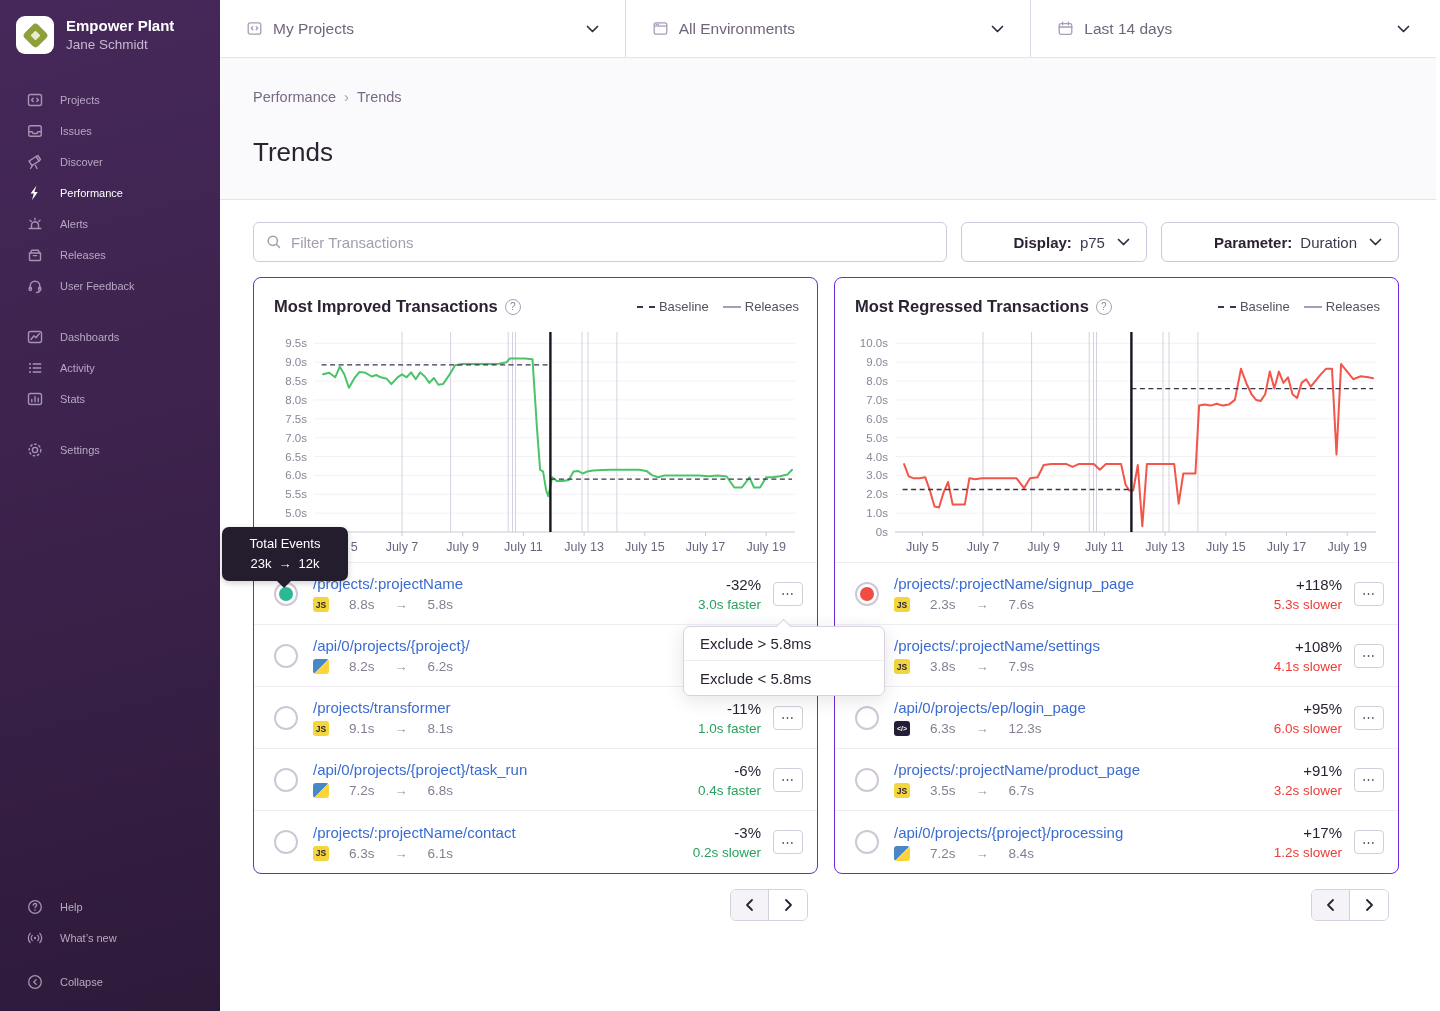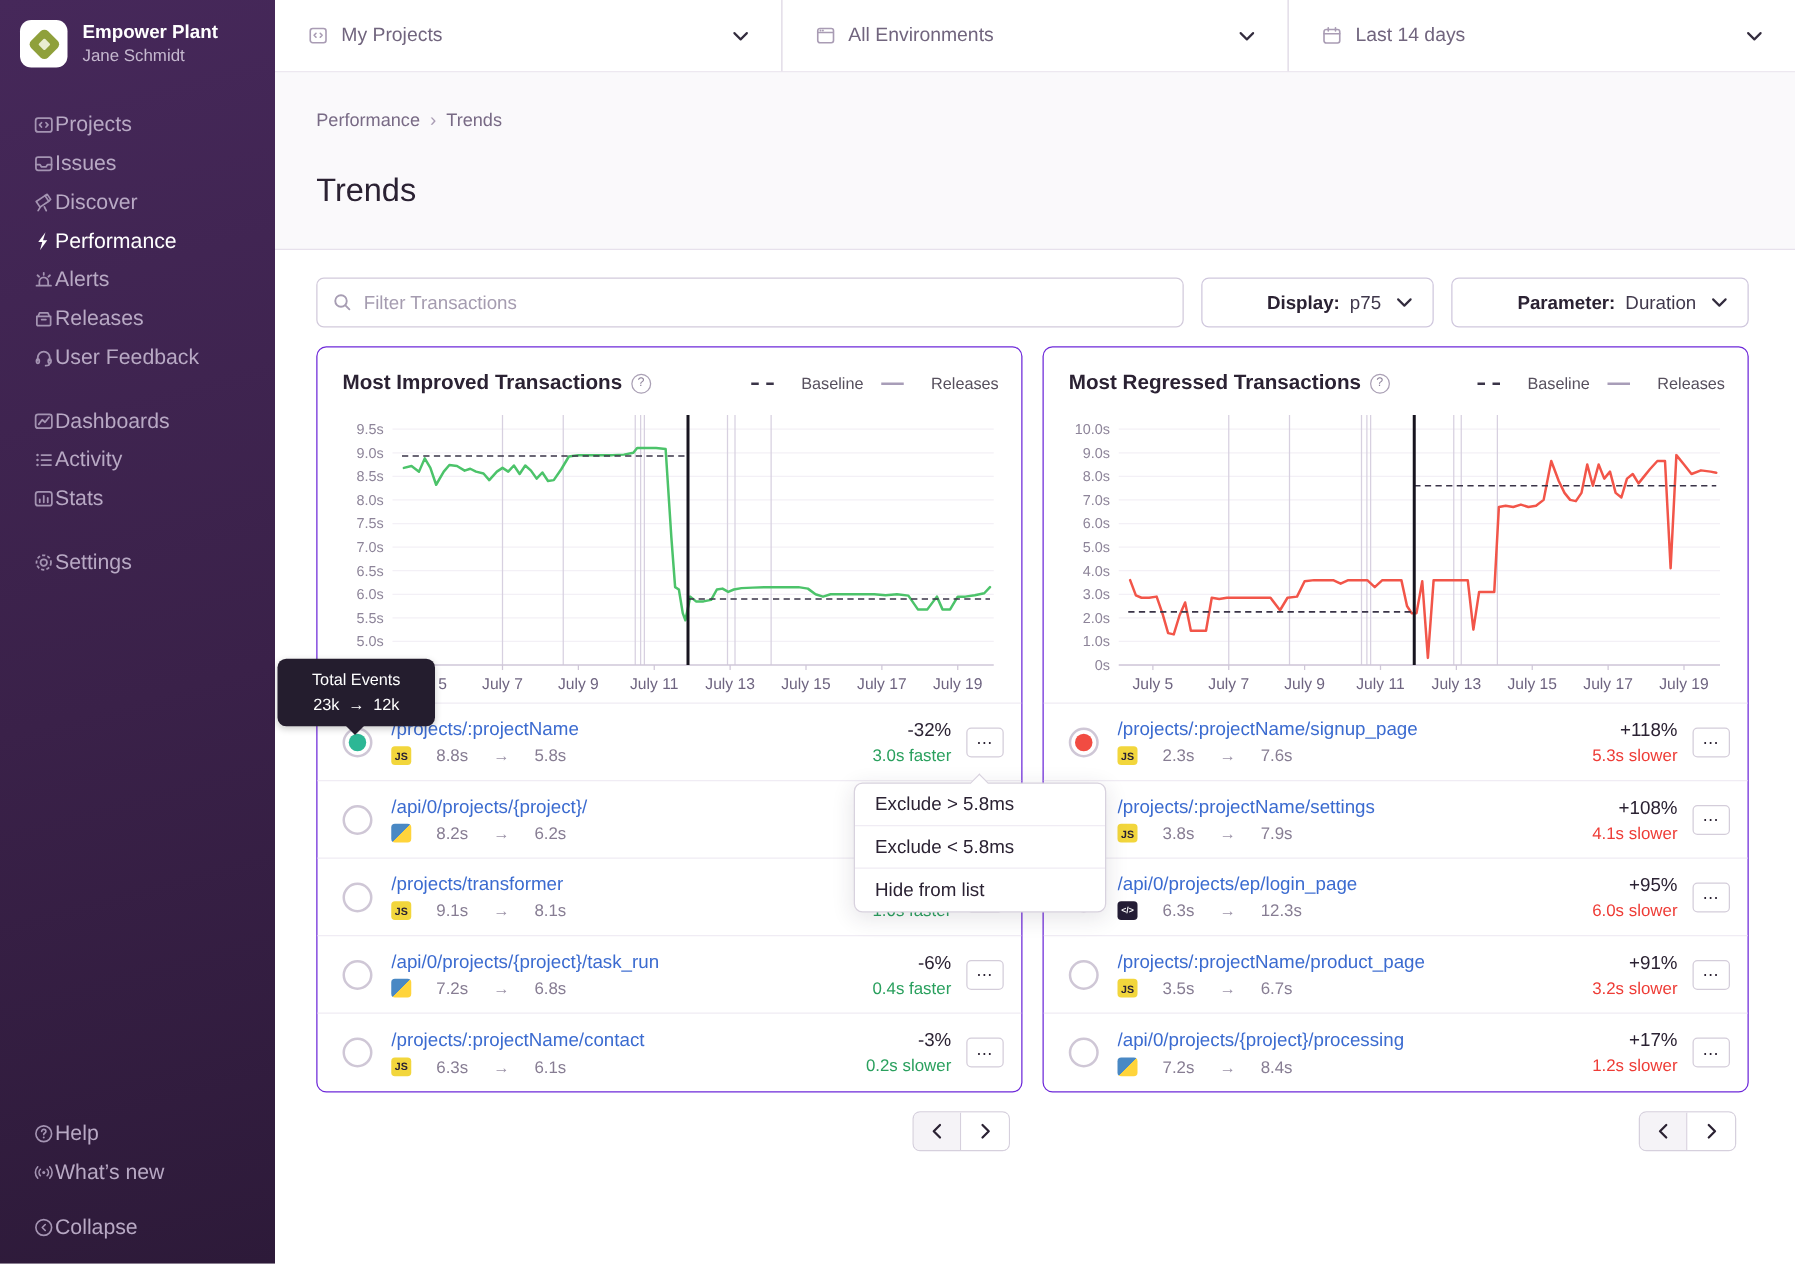--- a/index.html
+++ b/index.html
@@ -9,21 +9,21 @@
 
   
   .sidebar { width:220px; flex:0 0 220px; background:linear-gradient(165deg,#46285a 0%,#3a2149 55%,#2d1a39 100%); color:#b8a9c4; display:flex; flex-direction:column; position:relative; }
   .org { display:flex; align-items:center; gap:12px; padding:16px 0 0 16px; }
   .org-logo { width:38px; height:38px; background:#fff; border-radius:9px; display:flex; align-items:center; justify-content:center; }
   .logo-diamond { width:19px; height:19px; background:#8fa03b; border-radius:4px; transform:rotate(45deg); display:flex; align-items:center; justify-content:center; }
   .logo-star { width:7px; height:7px; background:#e9edd0; border-radius:1px; }
   .org-name { color:#fff; font-size:15px; font-weight:bold; line-height:1.25; }
   .org-user { color:#c5b8cf; font-size:13.5px; line-height:1.3; }
   .nav { margin-top:30px; }
-  .nav-item { display:flex; align-items:center; height:31px; padding-left:25px; font-size:17px; cursor:pointer;text-align:center; }
+  .nav-item { display:flex; align-items:center; gap:16px; height:31px; padding-left:25px; font-size:11px; cursor:pointer;text-align:center; }
   .nav-item .nav-ic { width:19px; height:19px; display:flex; align-items:center; justify-content:center; color:#a494b2; }
   .nav-item.active { color:#fff; font-weight:500; }
   .nav-item.active .nav-ic { color:#fff; }
   .nav-gap { height:20px; }
   .sb-footer { position:absolute; left:0; right:0; bottom:14px; }
   svg.ic { display:block; }
 
   
   .main { flex:1; display:flex; flex-direction:column; position:relative; }
   .topbar { height:58px; display:flex; border-bottom:1px solid #e7e1ec; background:#fff; }
@@ -50,21 +50,21 @@
 
   .panels { display:flex; gap:16px; margin-top:15px; }
   .panel { flex:1; background:#fff; border:1px solid #6d28d9; border-radius:8px; min-width:0; }
   .panel-head { display:flex; align-items:center; padding:19px 18px 6px 20px; }
   .panel-title { font-size:16.5px; font-weight:600; color:#2b2233; }
   .help-dot { width:16px; height:16px; border:1px solid #aaa0b5; border-radius:50%; color:#8d8299; font-size:10px; display:inline-flex; align-items:center; justify-content:center; margin-left:7px; }
   .legend { margin-left:auto; display:flex; align-items:center; gap:14px; font-size:13px; color:#57505e; }
   .lg-key { display:inline-block; width:18px; }
   .lg-dash { border-top:2px dashed #3a3448; }
   .lg-solid { border-top:2px solid #a89db8; }
-  .lg-item { display:flex; align-items:center; gap:22px; }
+  .lg-item { display:flex; align-items:center; gap:4px; }
   .chart { height:240px; padding:0 14px; }
   .chart svg { font-family:inherit; }
 
   .tx-list { border-top:1px solid #f0ecf4; }
   .tx-row { display:flex; align-items:center; padding:10px 14px 10px 20px; border-bottom:1px solid #f0ecf4; min-height:62px; }
   .tx-row:last-child { border-bottom:none; }
   .radio { width:24px; height:24px; border:2px solid #cfc7d6; border-radius:50%; flex:0 0 24px; display:flex; align-items:center; justify-content:center; background:#fff; cursor:pointer; }
   .radio .dot { width:14px; height:14px; border-radius:50%; display:none; }
   .radio.sel .dot { display:block; }
   .panel.improved .radio .dot { background:#2cb795; }
@@ -732,18 +732,17 @@
           <span>→</span>
           <span>12k</span>
         </div>
         <div class="tt-caret"></div>
       </div>
 
       <div class="ctx-menu">
         <div class="ctx-caret"></div>
         <div class="ctx-item">Exclude &gt; 5.8ms</div>
         <div class="ctx-item">Exclude &lt; 5.8ms</div>
-        <div class="ctx-item">Hide from list</div>
       </div>
 
     </div>
   </div>
 </div>
 
 </body></html>

